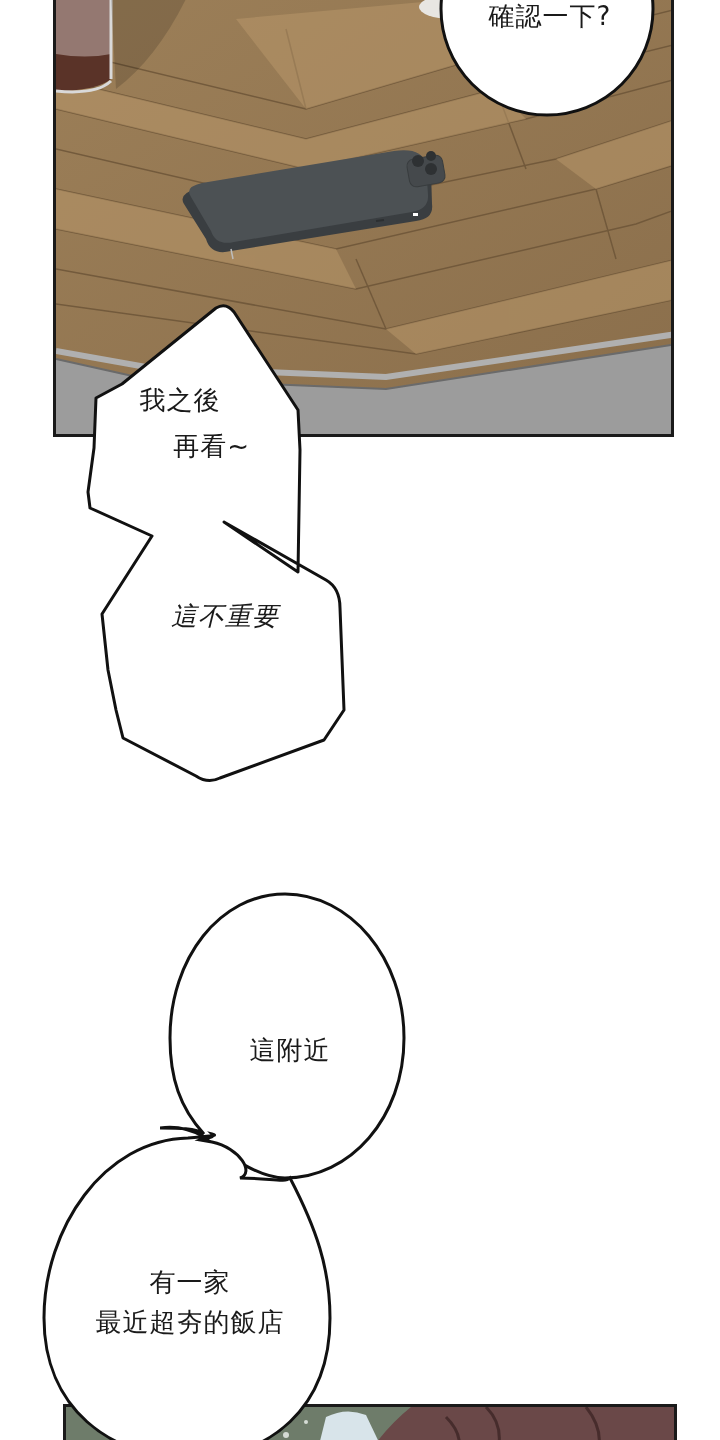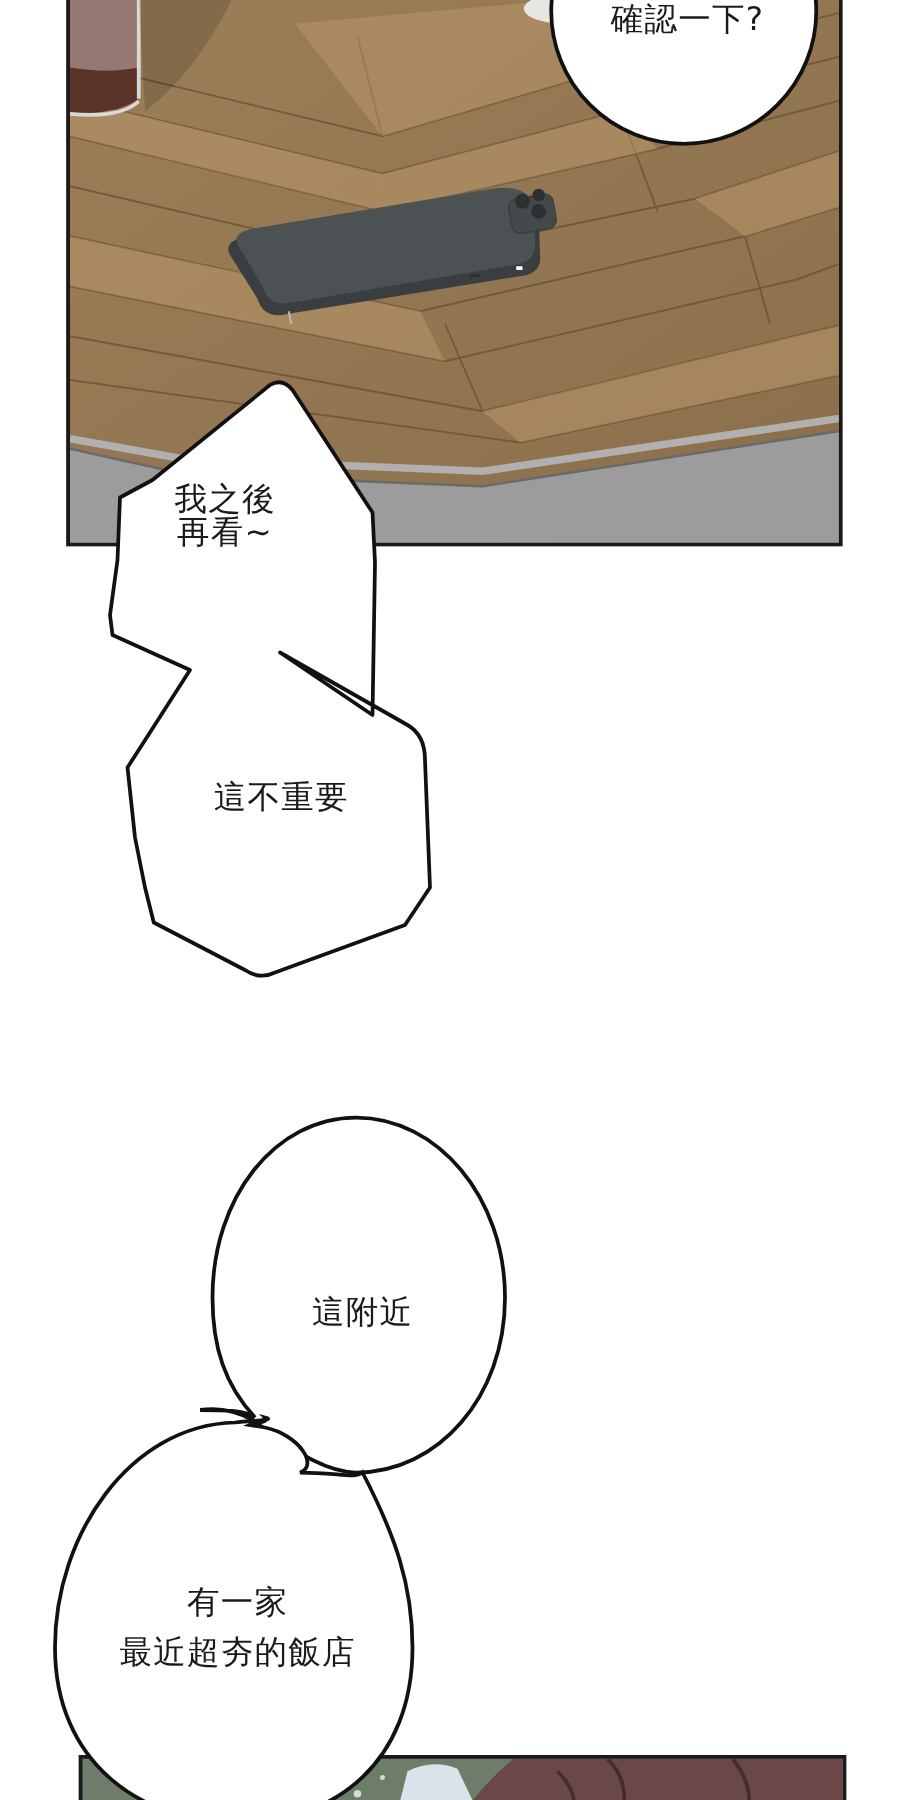--- a/index.html
+++ b/index.html
@@ -81,22 +81,22 @@
   </svg>
 </div>
 <div class="txt" style="left:470px;top:-2px;width:160px;">確認一下?</div>
 
 <div class="abs" style="left:78px;top:298px;width:270px;height:490px;">
   <svg width="270" height="490" viewBox="0 0 270 490">
     <path d="M44 86 L138 10 Q148 4 156 14 L220 112 L222 152 L220 274 L146 224 L248 282 Q262 290 262 310 L266 412 L246 442 L142 480 Q130 486 118 478 L45 440 L38 412 L30 372 L24 316 L74 238 L12 210 L10 194 L16 150 L18 100 Z" fill="#fff" stroke="#111" stroke-width="3" stroke-linejoin="round"></path>
   </svg>
 </div>
 <div class="txt" style="left:110px;top:382px;width:140px;">我之後</div>
-<div class="txt" style="left:110px;top:408px;width:140px;">再看~</div>
-<div class="txt" style="left:150px;top:620px;width:150px;">這不重要</div>
+<div class="txt" style="left:110px;top:428px;width:140px;text-align:right;">再看~</div>
+<div class="txt" style="left:150px;top:598px;width:150px;font-style:italic;">這不重要</div>
 
 <div class="panel panel2">
   <svg width="614" height="50" viewBox="0 0 614 50">
     <rect x="0" y="0" width="614" height="50" fill="#6e7c6a"></rect>
     <path d="M260 10 Q280 0 300 8 L320 50 L250 50 Z" fill="#d8e4ea"></path>
     <g fill="#e8ece8" opacity="0.85">
       <circle cx="160" cy="18" r="3"></circle>
         <circle cx="190" cy="12" r="2"></circle>
         <circle cx="220" cy="28" r="3"></circle>
       <circle cx="240" cy="15" r="2"></circle>

